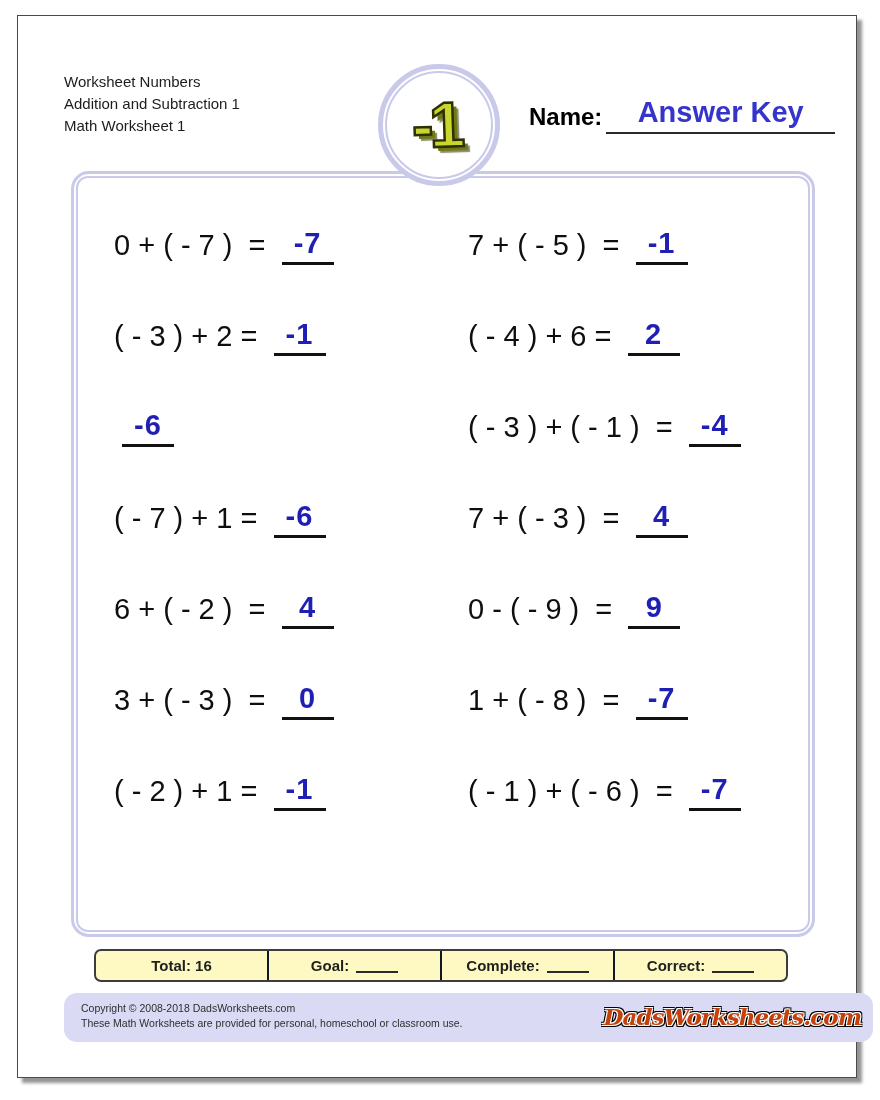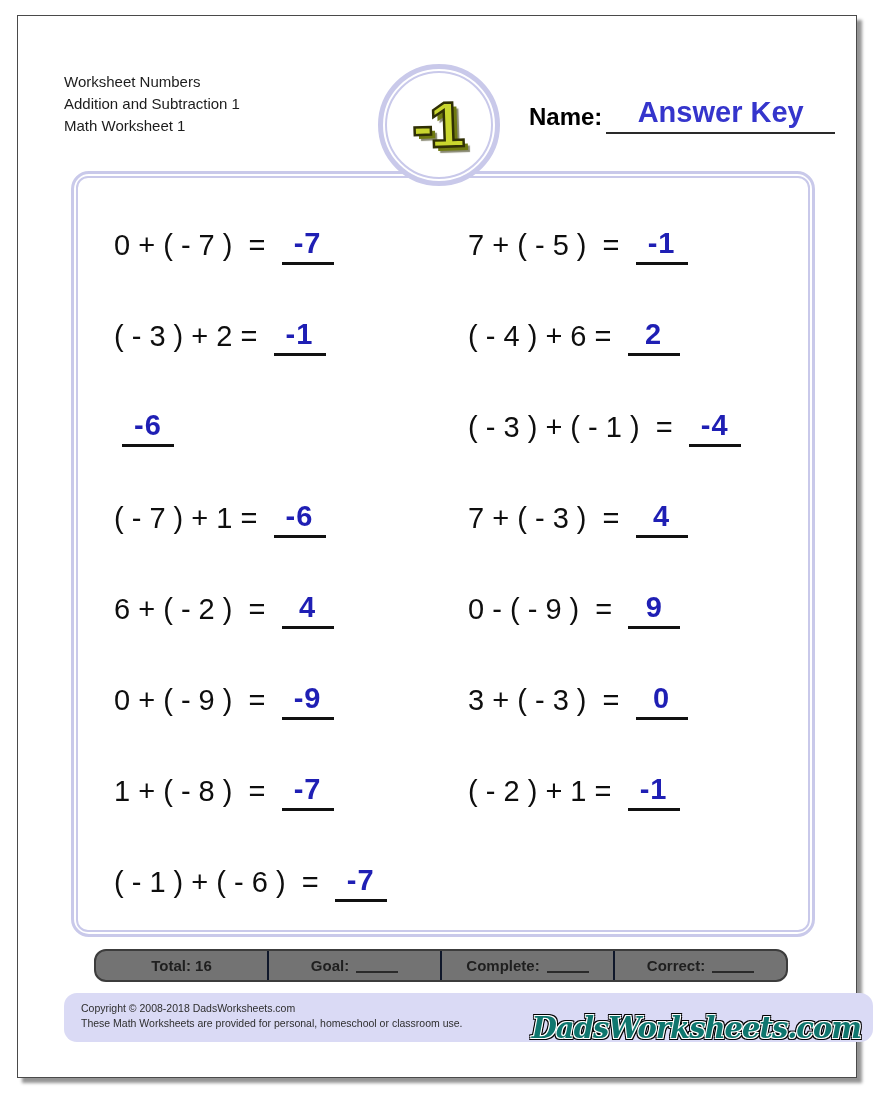--- a/index.html
+++ b/index.html
@@ -56,44 +56,44 @@
   }
   .pcell { display:flex; align-items:center; padding-left:36px; box-sizing:border-box; }
   .expr { font-size:29px; color:#0e0e0e; white-space:pre; }
   .ans {
     margin-left:8px; min-width:34px; text-align:center;
     border-bottom:3px solid #111; padding:0 9px 2px;
     font-size:29px; font-weight:bold; color:var(--answer-blue); letter-spacing:1px;
   }
   .scorebar {
     position:absolute; left:76px; top:933px; width:694px; height:33px;
-    border:2px solid #3c3c3c; border-radius:12px; display:flex; align-items:stretch;
-    box-sizing:border-box; overflow:hidden; background:#737373;
+    border:2px solid #3c3c3c; border-radius:7px; display:flex; align-items:stretch;
+    box-sizing:border-box; overflow:hidden; background:#fef9c3;
   }
   .scorecell {
     flex:1; display:flex; align-items:center; justify-content:center;
     font-size:15px; font-weight:bold; color:#1f1f1f; border-left:2px solid #0f172a;
   }
   .scorecell:first-child { border-left:none; }
   .scoreblank {
     display:inline-block; width:42px; border-bottom:2px solid #2a2a2a;
     height:13px; margin-left:7px;
   }
   .footer-strip {
     position:absolute; left:46px; top:977px; width:809px; height:49px;
     background:var(--footer-bg); border-radius:13px;
   }
   .copyright {
     position:absolute; left:17px; top:8px;
     font-size:10.5px; line-height:15px; color:#2e2e2e;
   }
   .dads-logo {
-    position:absolute; right:12px; top:18px;
+    position:absolute; right:12px; top:10px;
     font-family:"DejaVu Serif", serif; font-style:italic; font-weight:bold;
-    font-size:29px; letter-spacing:-1px; color:#0f766e;
+    font-size:23px; letter-spacing:-1px; color:#c2410c;
     text-shadow:
       -1px -1px 0 #fff, 1px -1px 0 #fff, -1px 1px 0 #fff, 1px 1px 0 #fff,
       -2px -2px 0 #000, 2px -2px 0 #000, -2px 2px 0 #000, 2px 2px 0 #000,
       0 -2px 0 #000, 0 2px 0 #000, -2px 0 0 #000, 2px 0 0 #000;
   }
 </style>
 </head>
 <body>
 
 <div class="page">
@@ -156,24 +156,20 @@
 
         <div class="pcell">
           <span class="expr">6 + ( - 2 )  = </span>
           <span class="ans">4</span>
         </div>
 
         <div class="pcell">
           <span class="expr">0 - ( - 9 )  = </span>
           <span class="ans">9</span>
         </div>
-        <div class="pcell">
-          <span class="expr">0 + ( - 9 )  = </span>
-          <span class="ans">-9</span>
-        </div>
 
         <div class="pcell">
           <span class="expr">3 + ( - 3 )  = </span>
           <span class="ans">0</span>
         </div>
         <div class="pcell">
           <span class="expr">1 + ( - 8 )  = </span>
           <span class="ans">-7</span>
         </div>
 

